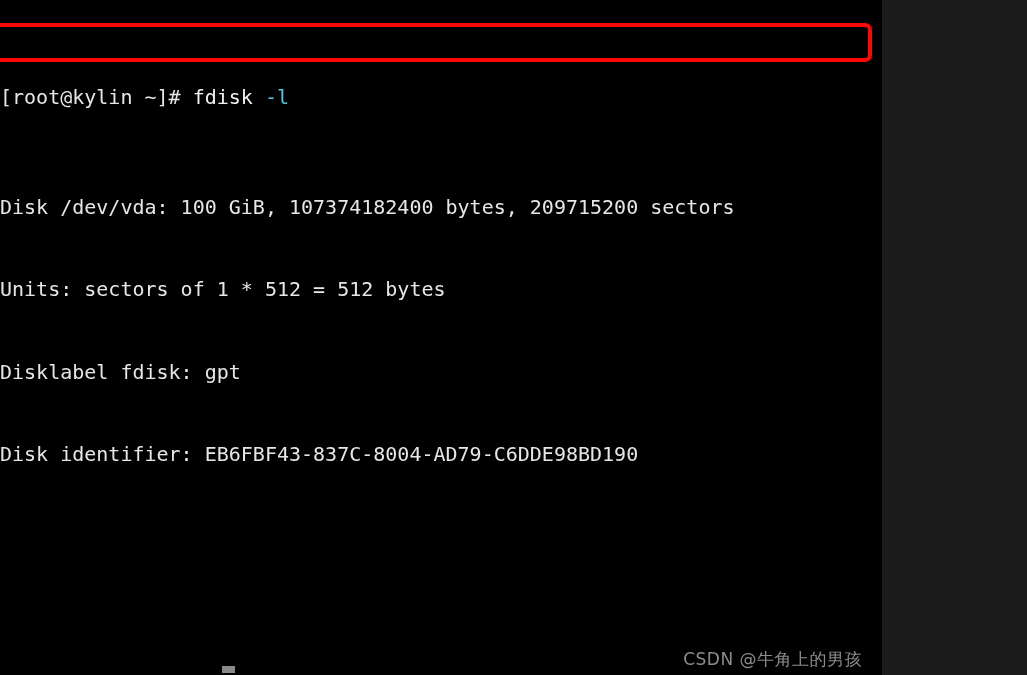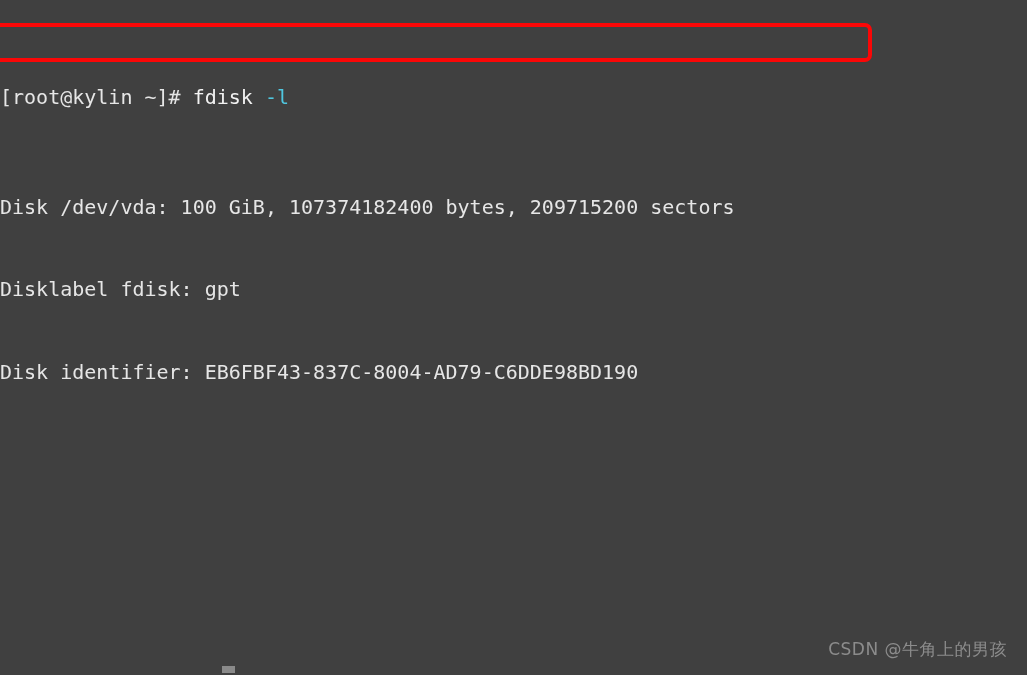--- a/index.html
+++ b/index.html
@@ -2,23 +2,23 @@
 <html><head>
 <meta charset="utf-8">
 <style>
   html, body {
     margin: 0;
     padding: 0;
     background: #1c1c1c;
   }
   #terminal {
     position: relative;
-    width: 1027px;
+    width: 882px;
     height: 675px;
-    background: #404040;
+    background: #000000;
     overflow: hidden;
     font-family: "DejaVu Sans Mono", "Liberation Mono", monospace;
     font-size: 20px;
     line-height: 27.5px;
     letter-spacing: 0px;
     color: #e8e8e8;
     -webkit-font-smoothing: antialiased;
   }
   #screen {
     position: absolute;
@@ -53,38 +53,39 @@
     left: 222px;
     top: 666px;
     width: 13px;
     height: 7px;
     background: #8a8a8a;
   }
 
   #watermark {
     position: absolute;
     right: 20px;
-    bottom: 12px;
+    bottom: 2px;
     font-family: "DejaVu Sans", "Liberation Sans", sans-serif;
     font-size: 17px;
     color: #8c8c8c;
     letter-spacing: 0.5px;
     white-space: pre;
   }
 </style>
 </head>
 <body>
 
 <div id="terminal">
 
   <div id="screen">
 
     <div class="line"><span>[root@kylin ~]# </span><span class="fg-white">fdisk</span><span class="fg-cyan"> -l</span></div>
 
     <div class="line">Disk /dev/vda: 100 GiB, 107374182400 bytes, 209715200 sectors</div>
+    <div class="line">Units: sectors of 1 * 512 = 512 bytes</div>
     <div class="line">Disklabel fdisk: gpt</div>
     <div class="line">Disk identifier: EB6FBF43-837C-8004-AD79-C6DDE98BD190</div>
     
     
     
     
     
     
     
     

